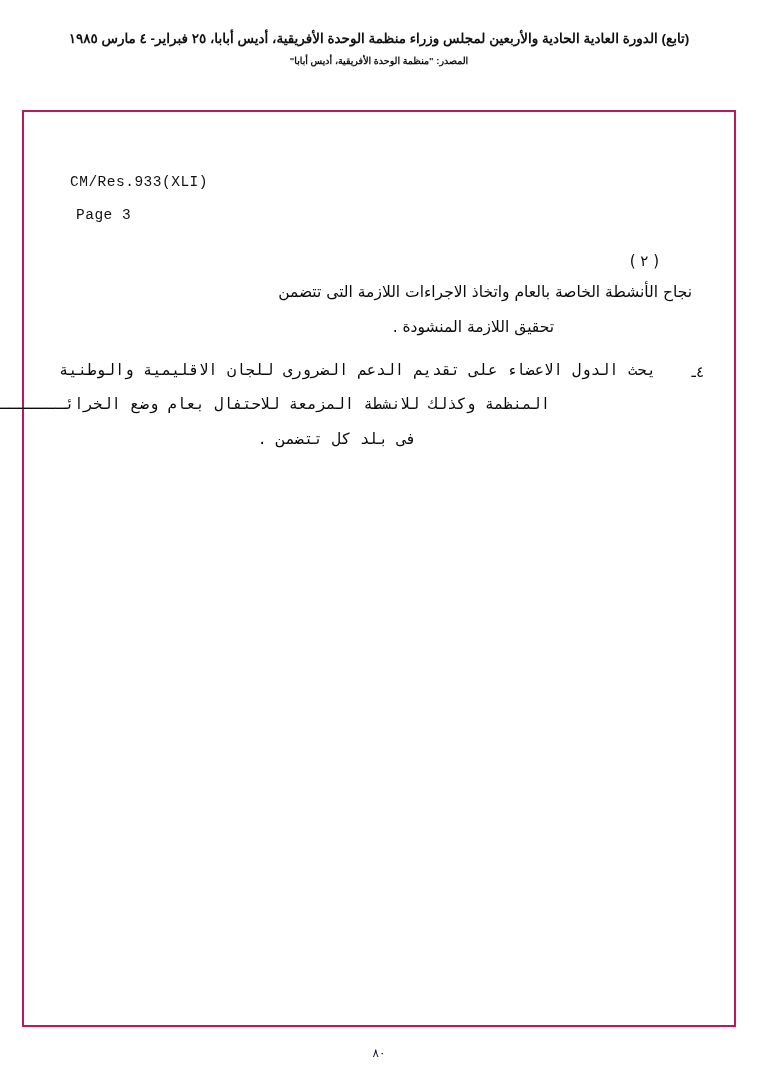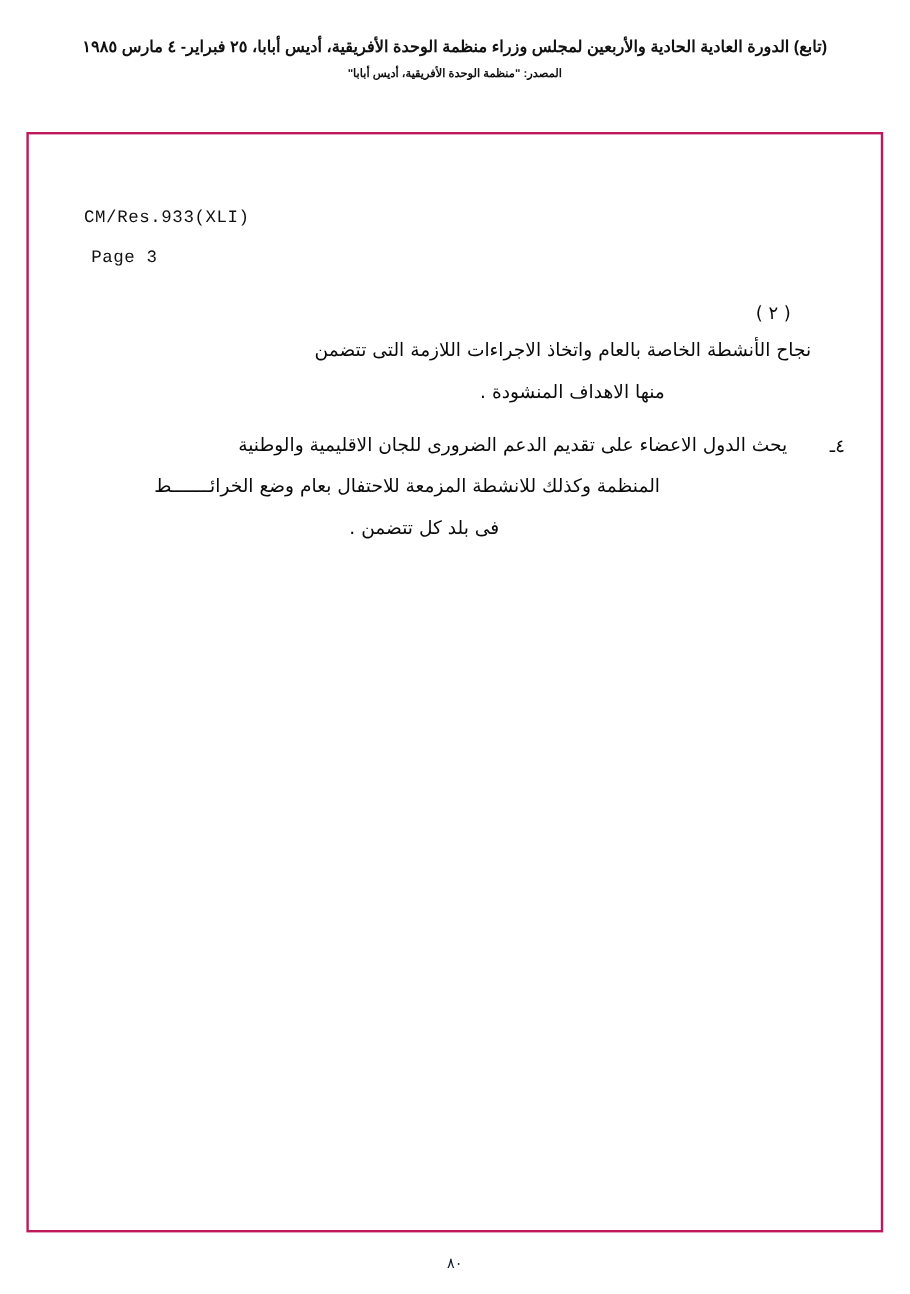--- a/index.html
+++ b/index.html
@@ -100,38 +100,39 @@
     letter-spacing: 2px;
   }
 
   .line {
     font-size: 15.5px;
     line-height: 1.15;
     white-space: nowrap;
     margin-bottom: 17px;
     letter-spacing: 0.5px;
   }
-  .indent-1 { margin-right: 28px; }
+  .indent-1 { margin-right: 12px; }
   .indent-2 { margin-right: 106px; }
   .indent-3 { margin-right: 150px; }
   .indent-5 { margin-right: 240px; }
 
   .clause {
     position: relative;
     margin-top: 26px;
   }
   .clause-marker {
     position: absolute;
     right: 0px;
     top: 0px;
     font-size: 15px;
     letter-spacing: 1px;
   }
   .clause-body {
     margin-right: 48px;
+    font-family: Liberation Mono, monospace;
   }
 
   
   .footer-number {
     position: absolute;
     top: 1046px;
     left: 0;
     width: 758px;
     text-align: center;
     font-family: "Liberation Sans", sans-serif;
@@ -153,21 +154,21 @@
   <div class="frame">
 
     <div class="doc-ref">CM/Res.933(XLI)</div>
     <div class="doc-page">Page 3</div>
 
     <div class="body-area">
 
       <div class="para-number">( ٢ )</div>
 
       <div class="line indent-1">نجاح الأنشطة الخاصة بالعام واتخاذ   الاجراءات اللازمة التى تتضمن</div>
-      <div class="line indent-3">منها الاهداف المنشودة .</div>
+      <div class="line indent-3">تحقيق اللازمة المنشودة .</div>
 
       <div class="clause">
         <div class="clause-marker">٤ـ</div>
         <div class="clause-body">
           <div class="line">يحث الدول الاعضاء على تقديم الدعم الضرورى للجان الاقليمية والوطنية</div>
           <div class="line indent-2">المنظمة وكذلك للانشطة المزمعة للاحتفال بعام وضع الخرائـــــــط</div>
           <div class="line indent-5">فى بلد كل   تتضمن .</div>
         </div>
       </div>
 

